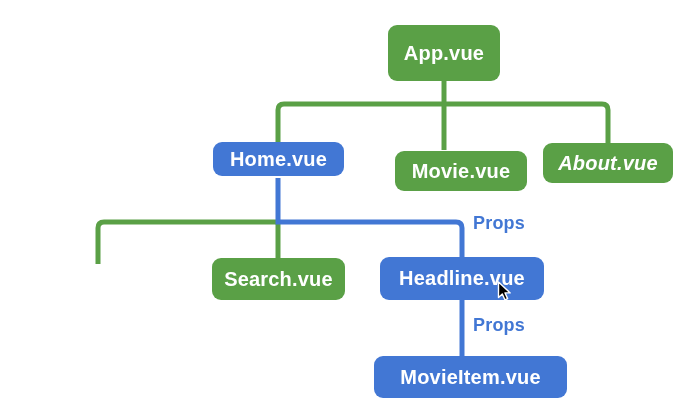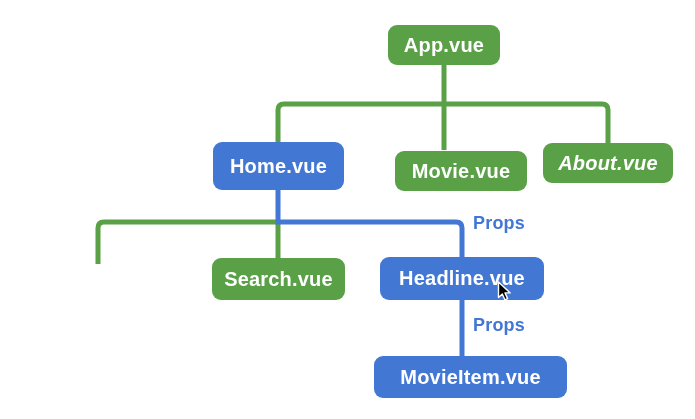--- a/index.html
+++ b/index.html
@@ -30,22 +30,22 @@
     border-radius: 9px;
     color: #ffffff;
     font-weight: 700;
     font-size: 20px;
     letter-spacing: 0.2px;
     box-sizing: border-box;
   }
   .node.green { background: #5aa046; }
   .node.blue  { background: #4277d4; }
 
-  .n-app       { left: 388px; top:  25px; width: 112px; height: 40px; }
-  .n-home      { left: 213px; top: 142px; width: 131px; height: 48px; }
+  .n-app       { left: 388px; top:  25px; width: 112px; height: 56px; }
+  .n-home      { left: 213px; top: 142px; width: 131px; height: 34px; }
   .n-movie     { left: 378px; top: 151px; width: 132px; height: 40px; margin-left: 17px; }
   .n-about     { left: 543px; top: 143px; width: 130px; height: 40px; font-style: italic; }
   .n-headline  { left:  21px; top: 258px; width: 156px; height: 42px; }
   .n-search    { left: 212px; top: 258px; width: 133px; height: 42px; }
   .n-movielist { left: 380px; top: 257px; width: 164px; height: 43px; }
   .n-movieitem { left: 374px; top: 356px; width: 193px; height: 42px; }
 
   .props-label {
     position: absolute;
     z-index: 2;

